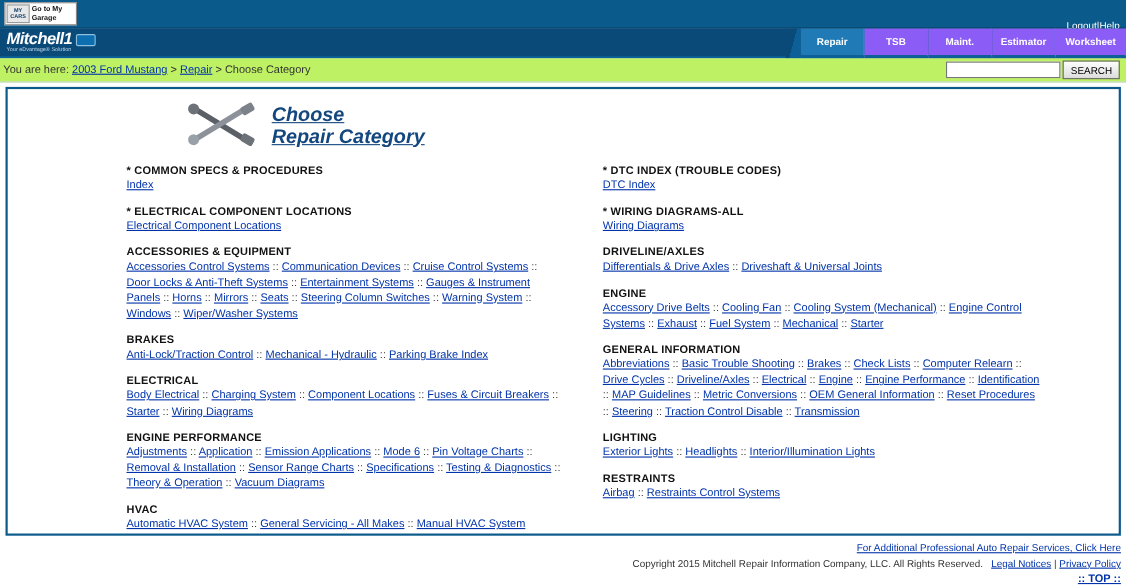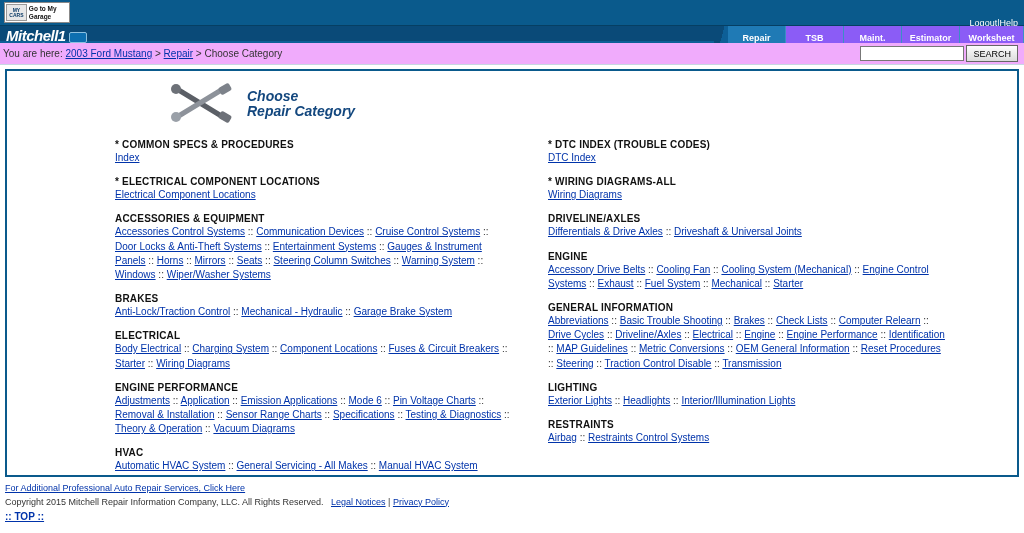--- a/index.html
+++ b/index.html
@@ -55,21 +55,21 @@
     color: #ffffff;
     font-size: 9px;
     line-height: 1.2;
   }
   #topbar-right a { color: #ffffff; }
   #version { font-size: 7.5px; color: #c5dbeb; }
 
   
   #navbar {
     position: relative;
-    height: 17px;
+    height: 27px;
     background: #0a4a78;
     border-bottom: 2px solid #0d5f97;
   }
   #mitchell-logo {
     position: absolute;
     left: 6px; top: 1px;
     color: #ffffff;
     font-size: 15px;
     font-weight: bold;
     font-style: italic;
@@ -124,21 +124,21 @@
   }
   .navtab.wide { width: 64px; }
   .navtab.active {
     background: #1f7ab5;
   }
 
   
   #breadcrumb-bar {
     position: relative;
     height: 22px;
-    background: #f0abfc;
+    background: #bef264;
     border-bottom: 1px solid #c8d6e2;
     padding: 5px 0 0 3px;
     font-size: 10px;
     color: #333;
   }
   #breadcrumb-bar a { color: #0033aa; }
   #search-area {
     position: absolute;
     right: 6px; top: 2px;
     display: flex;
@@ -173,24 +173,25 @@
     overflow: hidden;
   }
   #panel-title {
     display: flex;
     align-items: center;
     padding: 10px 0 6px 160px;
   }
   #wrench-icon { margin-right: 10px; }
   #title-text {
     color: #13477e;
-    font-size: 14px;
+    font-size: 18px;
     font-weight: bold;
     font-style: italic;
     line-height: 1.08;
+    text-decoration: underline;
   }
 
   #columns {
     display: flex;
     padding: 6px 0 0 0;
   }
   .col { width: 50%; padding-left: 108px; }
   .col.right { padding-left: 36px; }
 
   .group { margin-bottom: 11px; }
@@ -204,21 +205,21 @@
   .group-links {
     font-size: 10px;
     line-height: 1.42;
     max-width: 400px;
   }
   .group-links a { color: #0033aa; }
   .sep { color: #333; }
 
   
   #footer {
-    text-align: left;
+    text-align: right;
     padding-top: 5px;
     font-size: 9px;
     color: #333;
     line-height: 1.5;
   }
   #footer a { color: #0033aa; }
   #footer .toplink {
     color: #0033aa;
     font-weight: bold;
     font-size: 10px;
@@ -300,21 +301,21 @@
           <div class="group">
             <div class="group-head">* ELECTRICAL COMPONENT LOCATIONS</div>
             <div class="group-links"><a>Electrical Component Locations</a></div>
           </div>
           <div class="group">
             <div class="group-head">ACCESSORIES &amp; EQUIPMENT</div>
             <div class="group-links"><a>Accessories Control Systems</a><span class="sep"> :: </span><a>Communication Devices</a><span class="sep"> :: </span><a>Cruise Control Systems</a><span class="sep"> :: </span><a>Door Locks &amp; Anti-Theft Systems</a><span class="sep"> :: </span><a>Entertainment Systems</a><span class="sep"> :: </span><a>Gauges &amp; Instrument Panels</a><span class="sep"> :: </span><a>Horns</a><span class="sep"> :: </span><a>Mirrors</a><span class="sep"> :: </span><a>Seats</a><span class="sep"> :: </span><a>Steering Column Switches</a><span class="sep"> :: </span><a>Warning System</a><span class="sep"> :: </span><a>Windows</a><span class="sep"> :: </span><a>Wiper/Washer Systems</a></div>
           </div>
           <div class="group">
             <div class="group-head">BRAKES</div>
-            <div class="group-links"><a>Anti-Lock/Traction Control</a><span class="sep"> :: </span><a>Mechanical - Hydraulic</a><span class="sep"> :: </span><a>Garage Brake System</a></div>
+            <div class="group-links"><a>Anti-Lock/Traction Control</a><span class="sep"> :: </span><a>Mechanical - Hydraulic</a><span class="sep"> :: </span><a>Parking Brake Index</a></div>
           </div>
           <div class="group">
             <div class="group-head">ELECTRICAL</div>
             <div class="group-links"><a>Body Electrical</a><span class="sep"> :: </span><a>Charging System</a><span class="sep"> :: </span><a>Component Locations</a><span class="sep"> :: </span><a>Fuses &amp; Circuit Breakers</a><span class="sep"> :: </span><a>Starter</a><span class="sep"> :: </span><a>Wiring Diagrams</a></div>
           </div>
           <div class="group">
             <div class="group-head">ENGINE PERFORMANCE</div>
             <div class="group-links"><a>Adjustments</a><span class="sep"> :: </span><a>Application</a><span class="sep"> :: </span><a>Emission Applications</a><span class="sep"> :: </span><a>Mode 6</a><span class="sep"> :: </span><a>Pin Voltage Charts</a><span class="sep"> :: </span><a>Removal &amp; Installation</a><span class="sep"> :: </span><a>Sensor Range Charts</a><span class="sep"> :: </span><a>Specifications</a><span class="sep"> :: </span><a>Testing &amp; Diagnostics</a><span class="sep"> :: </span><a>Theory &amp; Operation</a><span class="sep"> :: </span><a>Vacuum Diagrams</a></div>
           </div>
           <div class="group">

